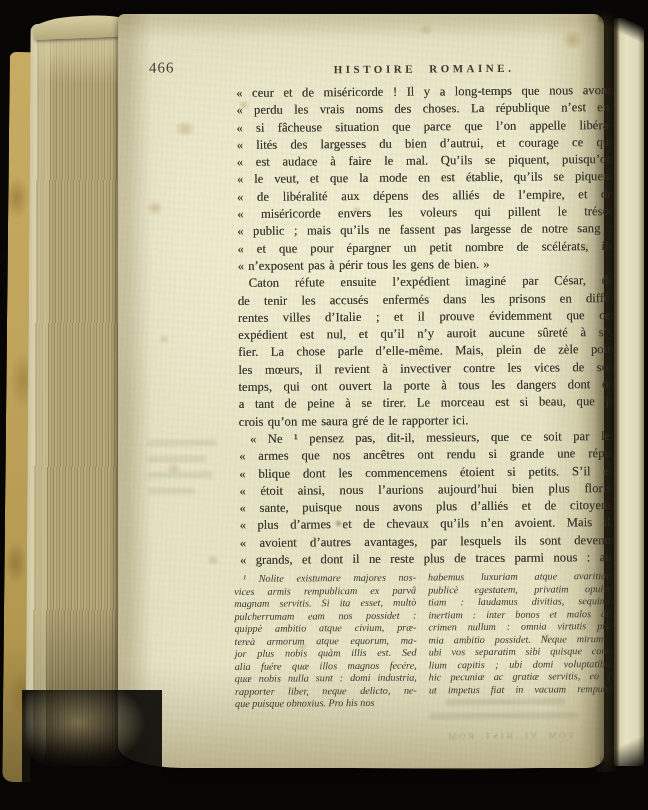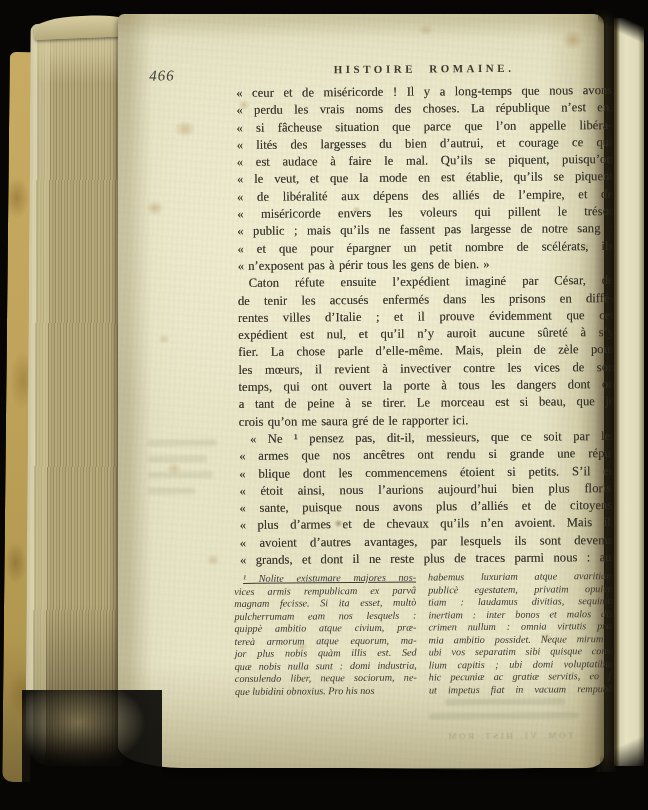--- a/index.html
+++ b/index.html
@@ -69,22 +69,22 @@
   .paper-grain{
     position:absolute;inset:0;border-radius:inherit;pointer-events:none;opacity:.5;
     background:
       repeating-linear-gradient(93deg,rgba(110,95,55,.04) 0 2px,rgba(0,0,0,0) 2px 5px),
       repeating-linear-gradient(4deg,rgba(110,95,55,.03) 0 3px,rgba(0,0,0,0) 3px 7px);
   }
   .tilt{position:absolute;inset:0;transform:rotate(-.45deg);transform-origin:50% 40%;}
 
   
   .pageno{
-    position:absolute;left:33px;top:52px;
-    font-size:15px;color:#41403a;letter-spacing:1px;font-style:italic;
+    position:absolute;left:33px;top:44px;
+    font-size:15px;color:#41403a;letter-spacing:1px;
   }
   .running-title{
     position:absolute;left:120px;top:49px;width:376px;text-align:center;
     font-size:11px;font-weight:700;color:#3c3a2e;
     letter-spacing:3.5px;word-spacing:7px;
   }
 
   
   .body-text{
     position:absolute;left:120px;top:70px;width:376px;
@@ -102,21 +102,21 @@
   
   .fn{position:absolute;top:558px;color:#3a392f;font-style:italic;}
   .fn-left{left:114px;width:182px;}
   .fn-right{left:308px;width:188px;}
   .fl{
     height:12.5px;line-height:12.5px;font-size:10.2px;
     text-align:justify;text-align-last:justify;
     white-space:nowrap;overflow:visible;
   }
   .fl.e{text-align-last:left;}
-  .fl.i{text-indent:9px;text-decoration:underline;}
+  .fl.i{text-indent:9px;}
 
   
   .show-through{
     position:absolute;left:298px;top:682px;width:178px;height:52px;
     pointer-events:none;opacity:.85;
   }
   .st-streak{
     position:absolute;height:6px;border-radius:3px;
     background:rgba(138,146,112,.30);filter:blur(1.2px);
   }
@@ -219,28 +219,29 @@
           <div class="bl j">« étoit ainsi, nous l’aurions aujourd’hui bien plus floris-</div>
           <div class="bl j">« sante, puisque nous avons plus d’alliés et de citoyens,</div>
           <div class="bl j">« plus d’armes et de chevaux qu’ils n’en avoient. Mais ils</div>
           <div class="bl j">« avoient d’autres avantages, par lesquels ils sont devenus</div>
           <div class="bl j">« grands, et dont il ne reste plus de traces parmi nous : au-</div>
         </div>
 
       <div class="fn fn-left">
           <div class="fl i j">¹ Nolite existumare majores nos-</div>
           <div class="fl j">vices armis rempublicam ex parvâ</div>
-          <div class="fl j">magnam fecisse. Si ita esset, multò</div>
-          <div class="fl j">pulcherrumam eam nos lesquels :</div>
+          <div class="fl j">magnam servitis. Si ita esset, multò</div>
+          <div class="fl j">pulcherrumam eam nos possidet :</div>
           <div class="fl j">quippè ambitio atque civium, præ-</div>
           <div class="fl j">tereà armorum atque equorum, ma-</div>
           <div class="fl j">jor plus nobis quàm illis est. Sed</div>
+          <div class="fl j">alia fuére quæ illos magnos fecére,</div>
           <div class="fl j">quæ nobis nulla sunt : domi industria,</div>
-          <div class="fl j">consulendo liber, neque sociorum, ne-</div>
-          <div class="fl e">que lubidini obnoxius. Pro his nos</div>
+          <div class="fl j">rapporter liber, neque delicto, ne-</div>
+          <div class="fl e">que puisque obnoxius. Pro his nos</div>
         </div>
 
       <div class="fn fn-right">
           <div class="fl j">habemus luxuriam atque avaritiam,</div>
           <div class="fl j">publicè egestatem, privatim opulen-</div>
           <div class="fl j">tiam : laudamus divitias, sequimur</div>
           <div class="fl j">inertiam : inter bonos et malos dis-</div>
           <div class="fl j">crimen nullum : omnia virtutis præ-</div>
           <div class="fl j">mia ambitio possidet. Neque mirum :</div>
           <div class="fl j">ubi vos separatim sibi quisque consi-</div>

